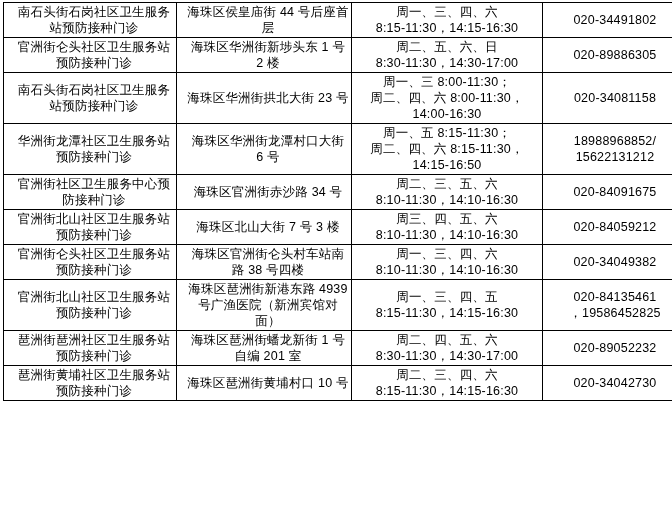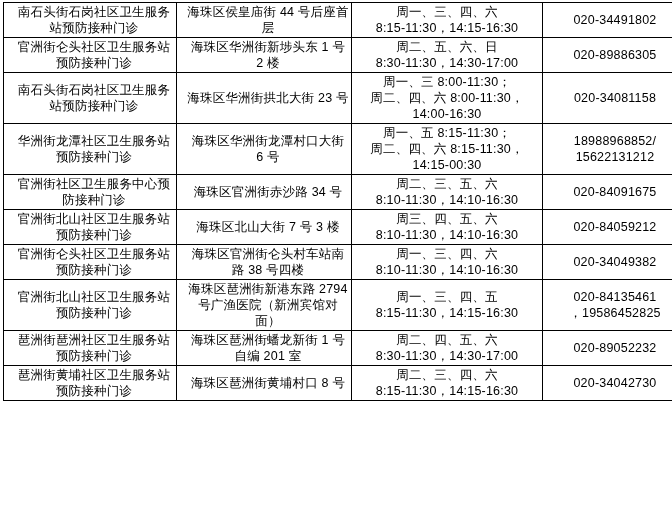--- a/index.html
+++ b/index.html
@@ -104,21 +104,21 @@
       <tr>
         <td class="col-name">
             <span class="cell-line">华洲街龙潭社区卫生服务站预防接种门诊</span>
           </td>
         <td class="col-addr">
             <span class="cell-line">海珠区华洲街龙潭村口大街 6 号</span>
           </td>
         <td class="col-hours">
           <span class="cell-line">周一、五 8:15-11:30；</span>
           <span class="cell-line">周二、四、六 8:15-11:30，</span>
-          <span class="cell-line">14:15-00:30</span>
+          <span class="cell-line">14:15-16:50</span>
         </td>
         <td class="col-phone">
           <span class="cell-line">18988968852/</span>
           <span class="cell-line">15622131212</span>
         </td>
       </tr>
 
       <tr>
         <td class="col-name">
             <span class="cell-line">官洲街社区卫生服务中心预防接种门诊</span>
@@ -165,21 +165,21 @@
         <td class="col-phone">
             <span class="cell-line">020-34049382</span>
           </td>
       </tr>
 
       <tr>
         <td class="col-name">
             <span class="cell-line">官洲街北山社区卫生服务站预防接种门诊</span>
           </td>
         <td class="col-addr">
-            <span class="cell-line">海珠区琶洲街新港东路 2794 号广渔医院（新洲宾馆对面）</span>
+            <span class="cell-line">海珠区琶洲街新港东路 4939 号广渔医院（新洲宾馆对面）</span>
           </td>
         <td class="col-hours">
           <span class="cell-line">周一、三、四、五</span>
           <span class="cell-line">8:15-11:30，14:15-16:30</span>
         </td>
         <td class="col-phone">
           <span class="cell-line">020-84135461</span>
           <span class="cell-line">，19586452825</span>
         </td>
       </tr>
@@ -198,21 +198,21 @@
         <td class="col-phone">
             <span class="cell-line">020-89052232</span>
           </td>
       </tr>
 
       <tr>
         <td class="col-name">
             <span class="cell-line">琶洲街黄埔社区卫生服务站预防接种门诊</span>
           </td>
         <td class="col-addr">
-            <span class="cell-line">海珠区琶洲街黄埔村口 8 号</span>
+            <span class="cell-line">海珠区琶洲街黄埔村口 10 号</span>
           </td>
         <td class="col-hours">
           <span class="cell-line">周二、三、四、六</span>
           <span class="cell-line">8:15-11:30，14:15-16:30</span>
         </td>
         <td class="col-phone">
             <span class="cell-line">020-34042730</span>
           </td>
       </tr>
 

